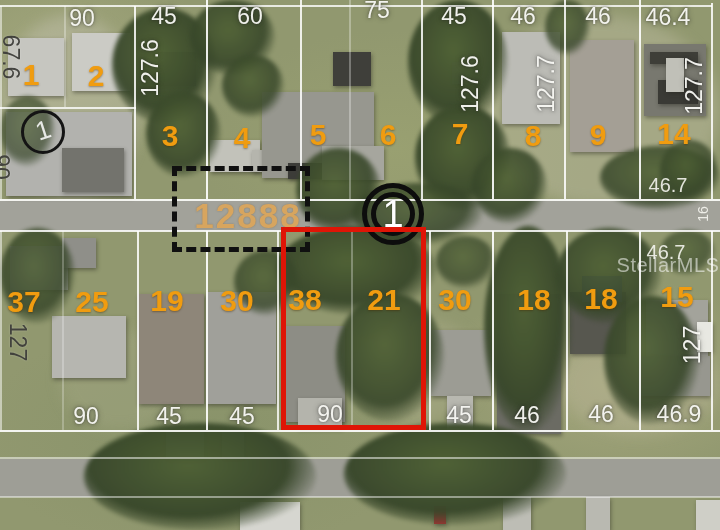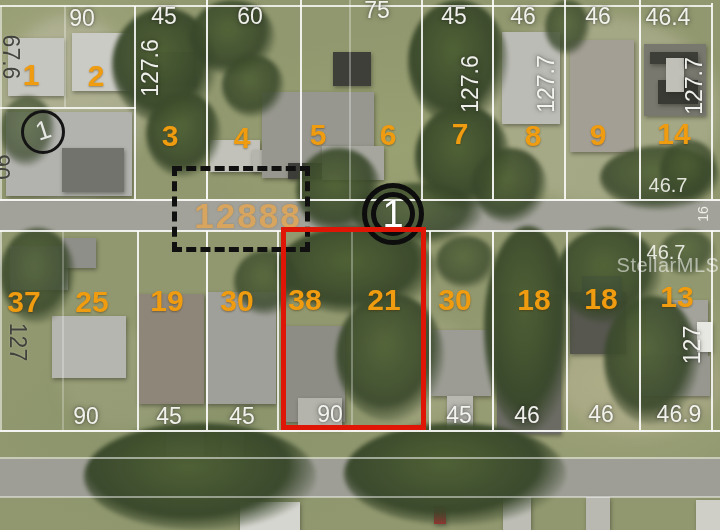--- a/index.html
+++ b/index.html
@@ -203,21 +203,21 @@
 
     <div class="lbl lot" style="left:24px;top:302px">37</div>
     <div class="lbl lot" style="left:92px;top:302px">25</div>
     <div class="lbl lot" style="left:167px;top:301px">19</div>
     <div class="lbl lot" style="left:237px;top:301px">30</div>
     <div class="lbl lot" style="left:305px;top:300px">38</div>
     <div class="lbl lot" style="left:384px;top:300px">21</div>
     <div class="lbl lot" style="left:455px;top:300px">30</div>
     <div class="lbl lot" style="left:534px;top:300px">18</div>
     <div class="lbl lot" style="left:601px;top:299px">18</div>
-    <div class="lbl lot" style="left:677px;top:297px">13</div>
+    <div class="lbl lot" style="left:677px;top:297px">15</div>
   </div>
 
   <div class="layer">
     <div class="dash-box"></div>
     <div class="lbl addr" style="left:248px;top:215px">12888</div>
     <div class="mk-outer"></div>
     <div class="mk-inner"></div>
     <div class="lbl mk-num" style="left:393px;top:214px">1</div>
     <div class="roof-circle"></div>
     <div class="lbl roof-num" style="left:43px;top:130px">1</div>

